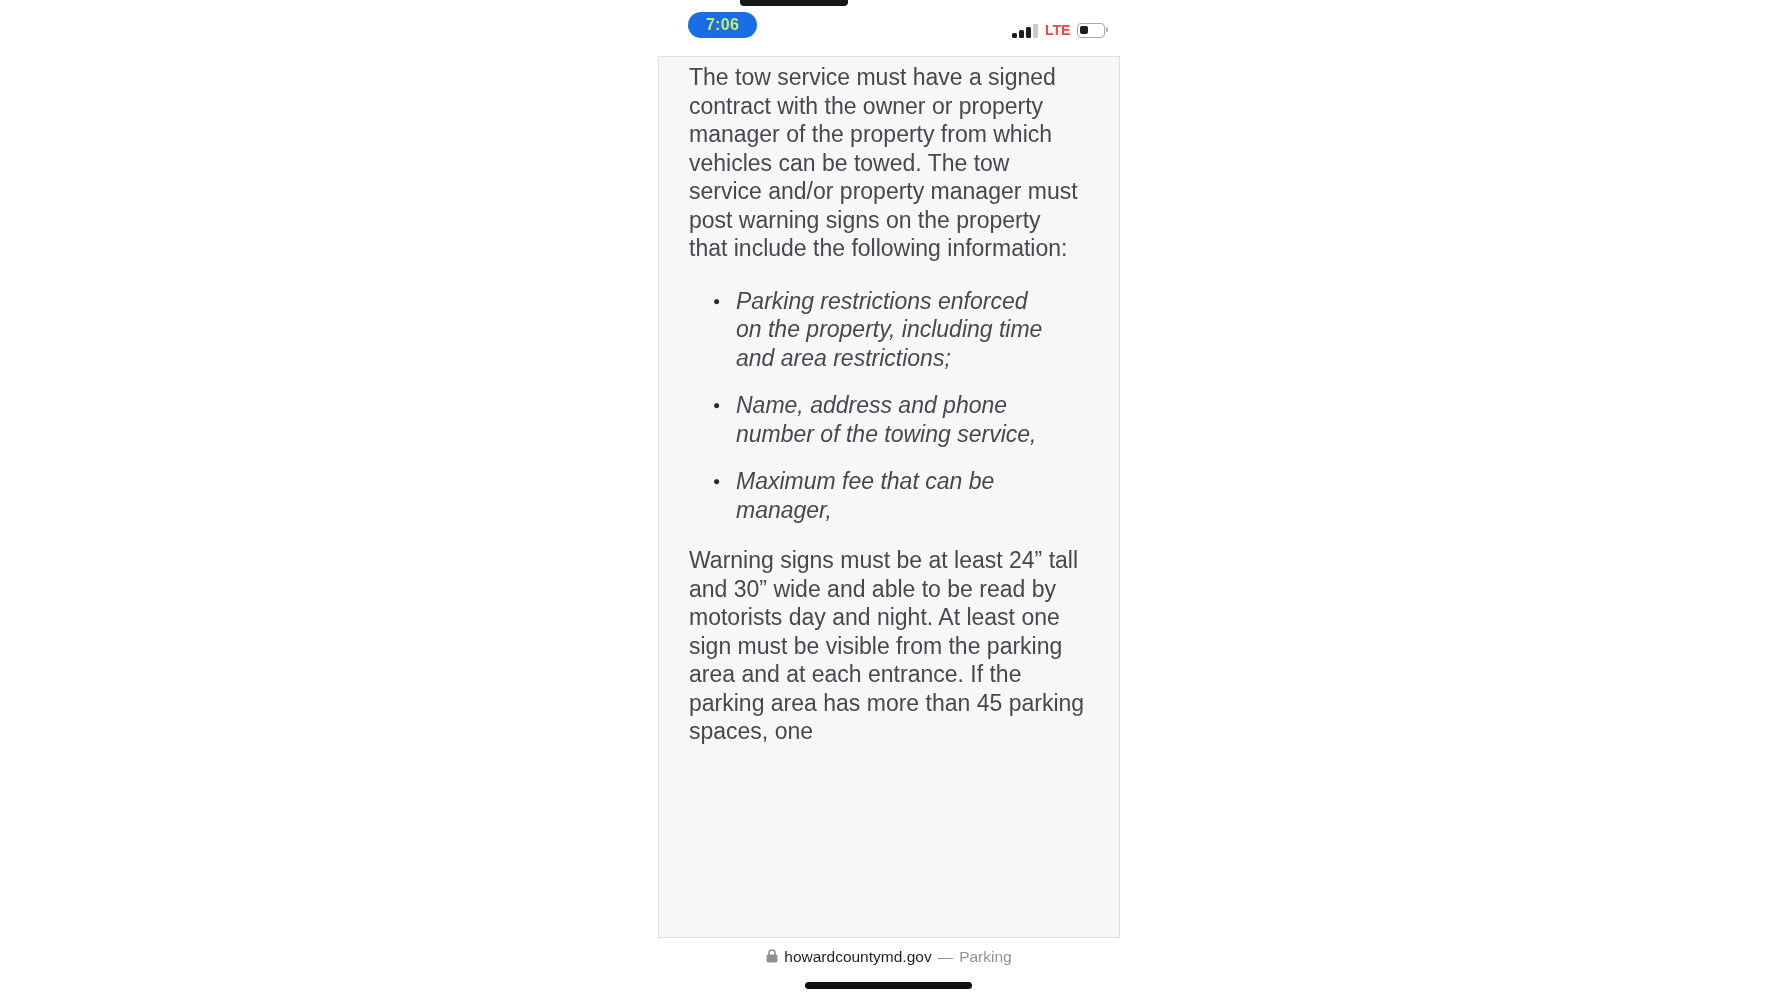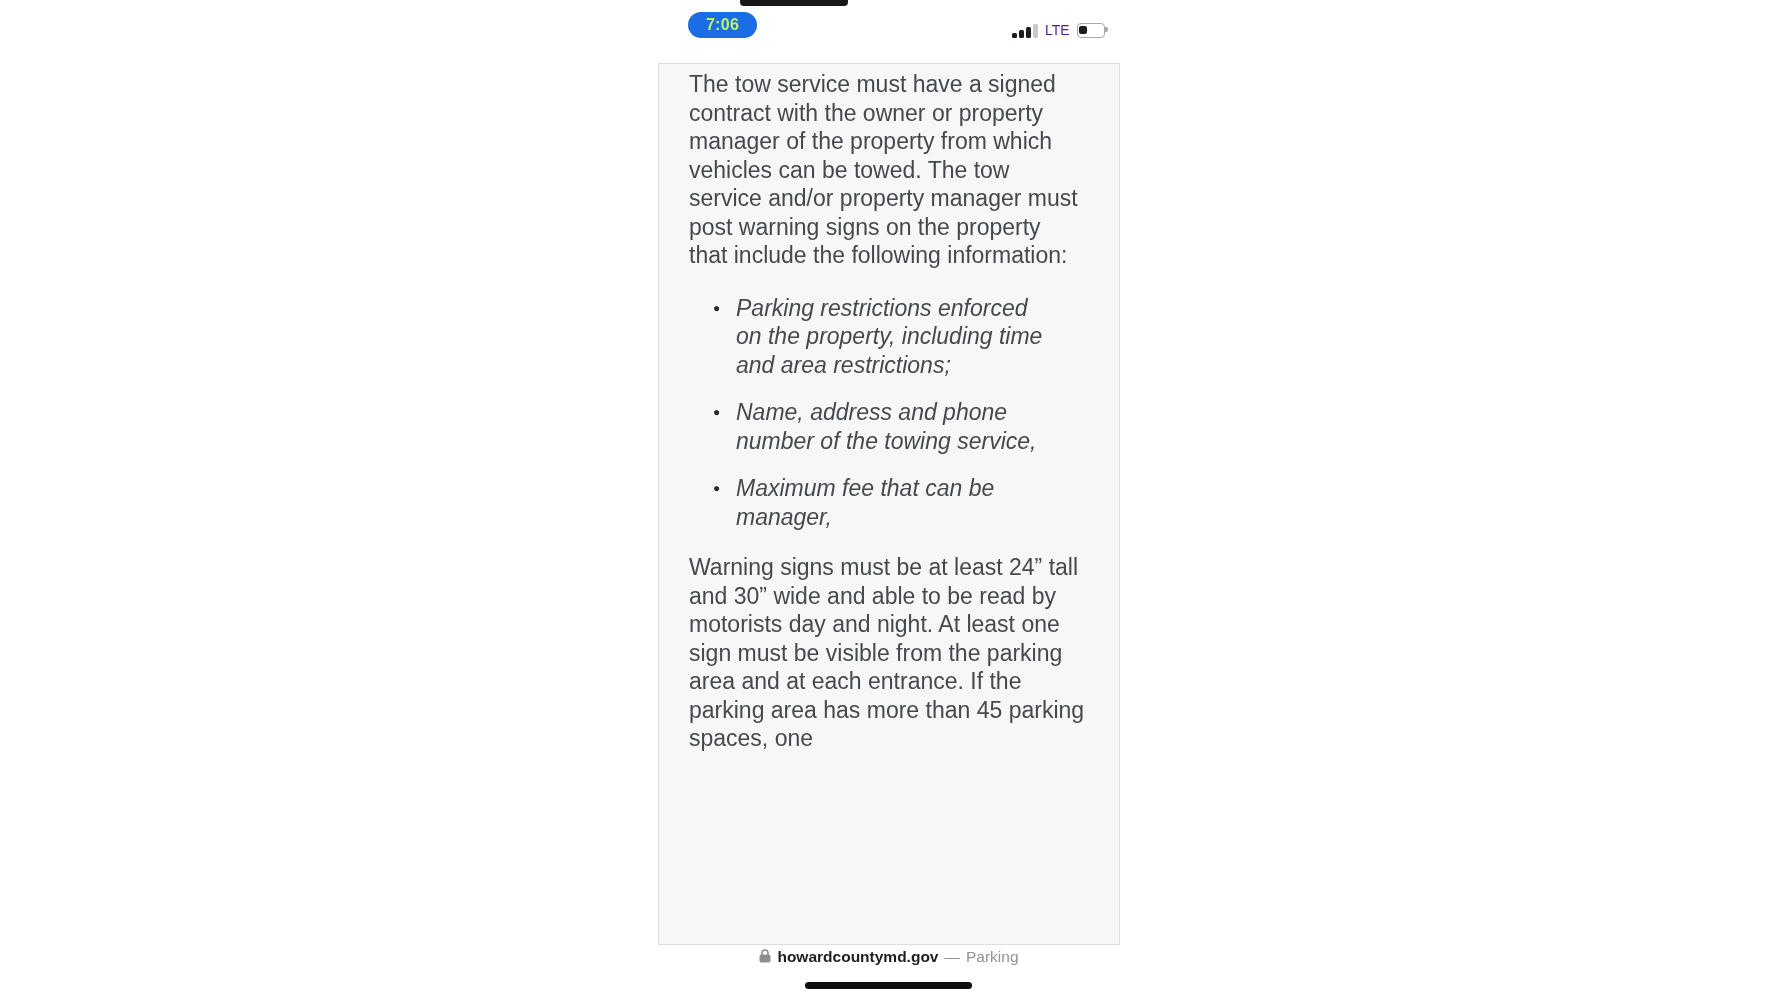--- a/index.html
+++ b/index.html
@@ -65,22 +65,22 @@
     width: 5px;
     border-radius: 1.5px;
     background: #1b1d1f;
   }
   .signal .b1 { height: 5px; }
   .signal .b2 { height: 8px; }
   .signal .b3 { height: 11px; }
   .signal .b4 { height: 14px; background: #c9c9cb; }
   .lte-label {
     font-size: 14px;
-    font-weight: 400;
-    color: #4c1d95;
+    font-weight: 700;
+    color: #ef4444;
     line-height: 18px;
     padding-bottom: 1px;
   }
   .battery {
     position: relative;
     width: 26px;
     height: 13px;
     border: 1px solid #a9a9ab;
     border-radius: 4px;
     margin-bottom: 2px;
@@ -101,21 +101,21 @@
     width: 2.5px;
     height: 5px;
     background: #a9a9ab;
     border-radius: 0 2px 2px 0;
   }
 
   
   .content-panel {
     position: absolute;
     left: 658px;
-    top: 63px;
+    top: 56px;
     width: 462px;
     height: 882px;
     box-sizing: border-box;
     background: #f7f7f8;
     border: 1px solid #dedee0;
     overflow: hidden;
     color: #45494d;
     font-size: 23px;
     line-height: 28.5px;
   }
@@ -161,21 +161,21 @@
     width: 1778px;
     display: flex;
     align-items: center;
     justify-content: center;
     gap: 6px;
     font-size: 15.5px;
     cursor: pointer;
   }
   .url-domain {
     color: #1f1f21;
-    font-weight: 700;
+    font-weight: 400;
   }
   .url-private {
     color: #939397;
     font-weight: 400;
   }
   .lock-icon {
     display: inline-flex;
     margin-top: -2px;
   }
 

